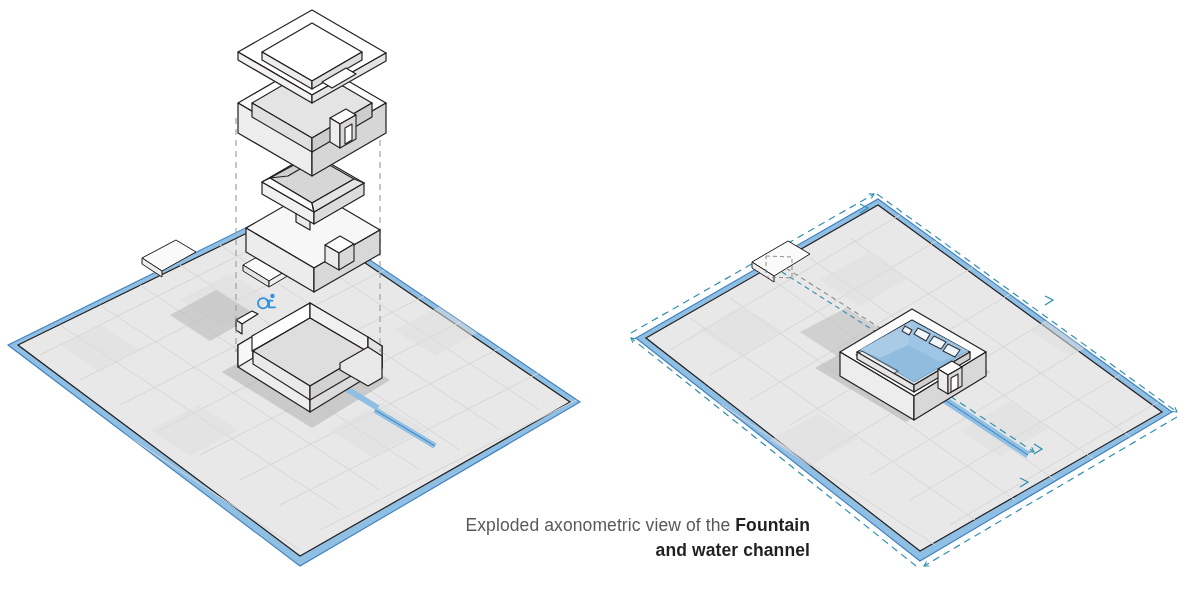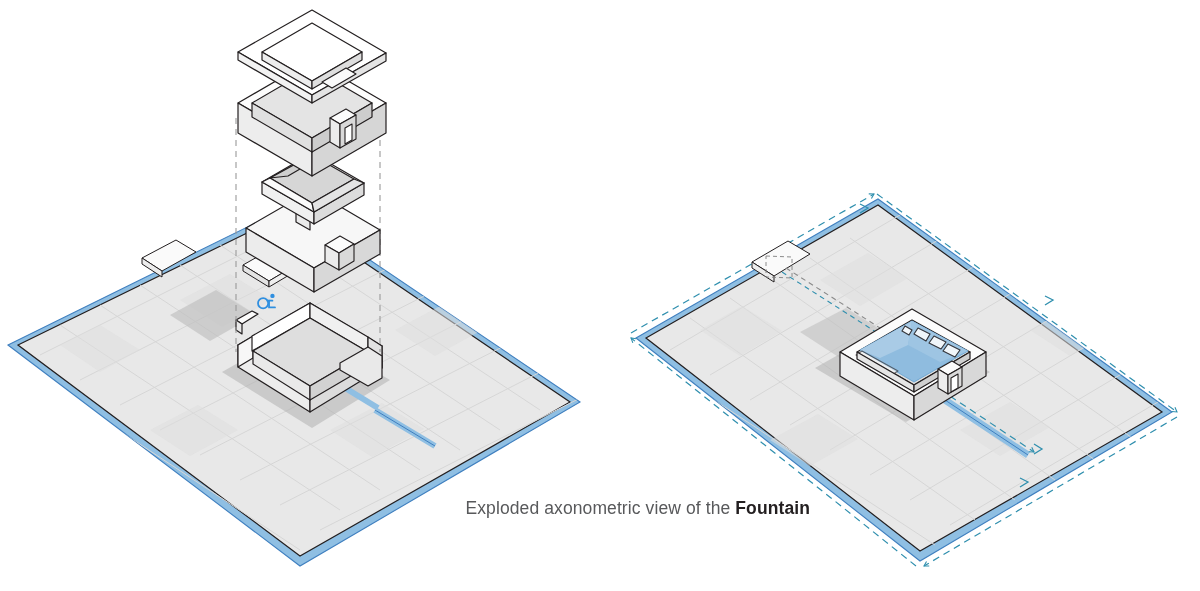--- a/index.html
+++ b/index.html
@@ -236,15 +236,16 @@
   </g>
   <g stroke="#231f20" stroke-width="1.1" stroke-linejoin="round">
     <polygon points="938,369 952,361 962,367 948,375" fill="#fbfbfb"></polygon>
     <polygon points="938,369 948,375 948,394 938,388" fill="#ececec"></polygon>
     <polygon points="948,375 962,367 962,386 948,394" fill="#dadada"></polygon>
     <path d="M951,378 L958,374 L958,388 L951,392 Z" fill="#ffffff"></path>
   </g>
 </svg>
 </div>
 
-<div class="cap" style="left:420px;top:496px;width:390px;">
+<div class="cap" style="left:420px;top:513px;width:390px;">
   <div><span>Exploded axonometric view of the </span><b>Fountain</b></div>
+  <div><b>and water channel</b></div>
 </div>
 
 </body></html>

